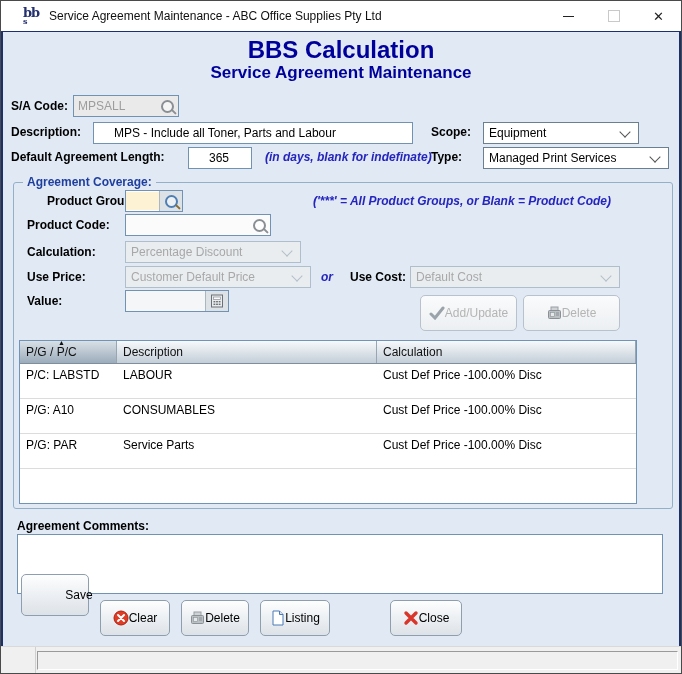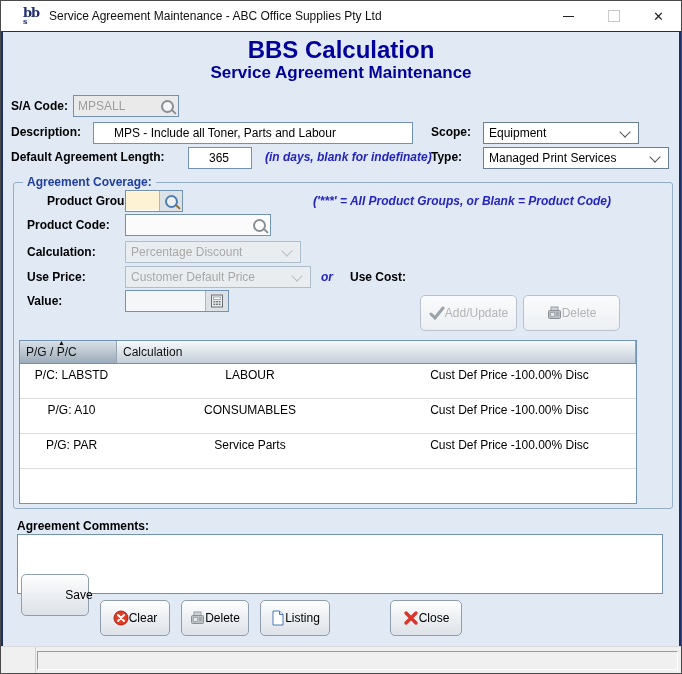--- a/index.html
+++ b/index.html
@@ -50,21 +50,21 @@
     display:flex; align-items:center; justify-content:center; gap:0; font-size:12px; color:#000; cursor:default; }
   .btn.dis { color:#b4b4b4; background:linear-gradient(#fafbfc, #eceff2); border-color:#b9c2cc; }
   
   .grid { box-sizing:border-box; border:1px solid #6f94b8; background:#fff; display:flex; flex-direction:column; overflow:hidden; }
   .grid-head { display:flex; height:22px; flex:none; border-bottom:1px solid #7e8e9c; }
   .th { box-sizing:border-box; position:relative; padding:4px 0 0 6px; font-size:12px; color:#111;
         background:linear-gradient(#f7f9fb, #c3ced8); border-right:1px solid #98a6b4; }
   .th.sorted { background:linear-gradient(#d9e0e6, #9cacbb); }
   .sort-arrow { position:absolute; top:-2px; left:38px; font-size:7px; color:#111; }
   .tr { display:flex; height:34px; flex:none; border-bottom:1px solid #dcdcdc; background:#fff; }
-  .td { box-sizing:border-box; padding:4px 0 0 6px; font-size:12px; white-space:nowrap; overflow:hidden;text-align:center; }
+  .td { box-sizing:border-box; padding:4px 0 0 6px; font-size:12px; white-space:nowrap; overflow:hidden; }
   .c1 { width:97px; flex:none; }
   .c2 { width:260px; flex:none; }
   .c3 { flex:1; }
   
   .comments { box-sizing:border-box; border:1px solid #7192b2; background:#fff; resize:none; outline:none; font-family:"Liberation Sans",sans-serif; font-size:12px; padding:3px 5px; }
   
   .statusbar { position:absolute; left:0; right:0; bottom:0; height:26px; background:#f0f0f0; border-top:1px solid #d9d9d9; }
   .status-grip { position:absolute; left:0; top:0; bottom:0; width:34px; border-right:1px solid #d0d0d0; }
   .status-panel { position:absolute; left:36px; right:3px; top:4px; height:17px; background:#f0f0f0;
     border-top:1px solid #9a9a9a; border-left:1px solid #9a9a9a; border-bottom:1px solid #ffffff; border-right:1px solid #ffffff; }
@@ -154,20 +154,24 @@
       <span class="chev"></span>
     </div>
 
     <div class="abs lbl" style="left:24px; top:238px;">Use Price:</div>
     <div class="abs combo dis" style="left:122px; top:234px; width:186px;">
       <span class="txt">Customer Default Price</span>
       <span class="chev"></span>
     </div>
     <div class="abs note" style="left:318px; top:238px; font-weight:bold;">or</div>
     <div class="abs lbl" style="left:347px; top:238px;">Use Cost:</div>
+    <div class="abs combo dis" style="left:407px; top:234px; width:210px;">
+      <span class="txt">Default Cost</span>
+      <span class="chev"></span>
+    </div>
 
     <div class="abs lbl" style="left:24px; top:262px;">Value:</div>
     <div class="abs field-wrap" style="left:122px; top:258px; width:104px; background:#f4f6f8;">
       <input value="" style="">
       <div class="icon-btn">
         <svg width="14" height="14" viewBox="0 0 14 14">
           <rect x="1.5" y="1" width="11" height="12" fill="#e9ebed" stroke="#6a7076" stroke-width="1"></rect>
           <rect x="3.5" y="3" width="7" height="2.4" fill="#fbfbfb" stroke="#8a9096" stroke-width="0.7"></rect>
           <g fill="#6a7076">
             <rect x="3.5" y="7" width="1.8" height="1.4"></rect>
@@ -197,20 +201,21 @@
       </svg>
       <span>Delete</span>
     </div>
 
     <div class="abs grid" style="left:16px; top:308px; width:618px; height:164px;">
       <div class="grid-head">
         <div class="th sorted c1">
           <span class="sort-arrow">▲</span>
           <span>P/G / P/C</span>
         </div>
+        <div class="th c2">Description</div>
         <div class="th c3">Calculation</div>
       </div>
       <div class="tr">
         <div class="td c1">P/C: LABSTD</div>
         <div class="td c2">LABOUR</div>
         <div class="td c3">Cust Def Price -100.00% Disc</div>
       </div>
       <div class="tr">
         <div class="td c1">P/G: A10</div>
         <div class="td c2">CONSUMABLES</div>

